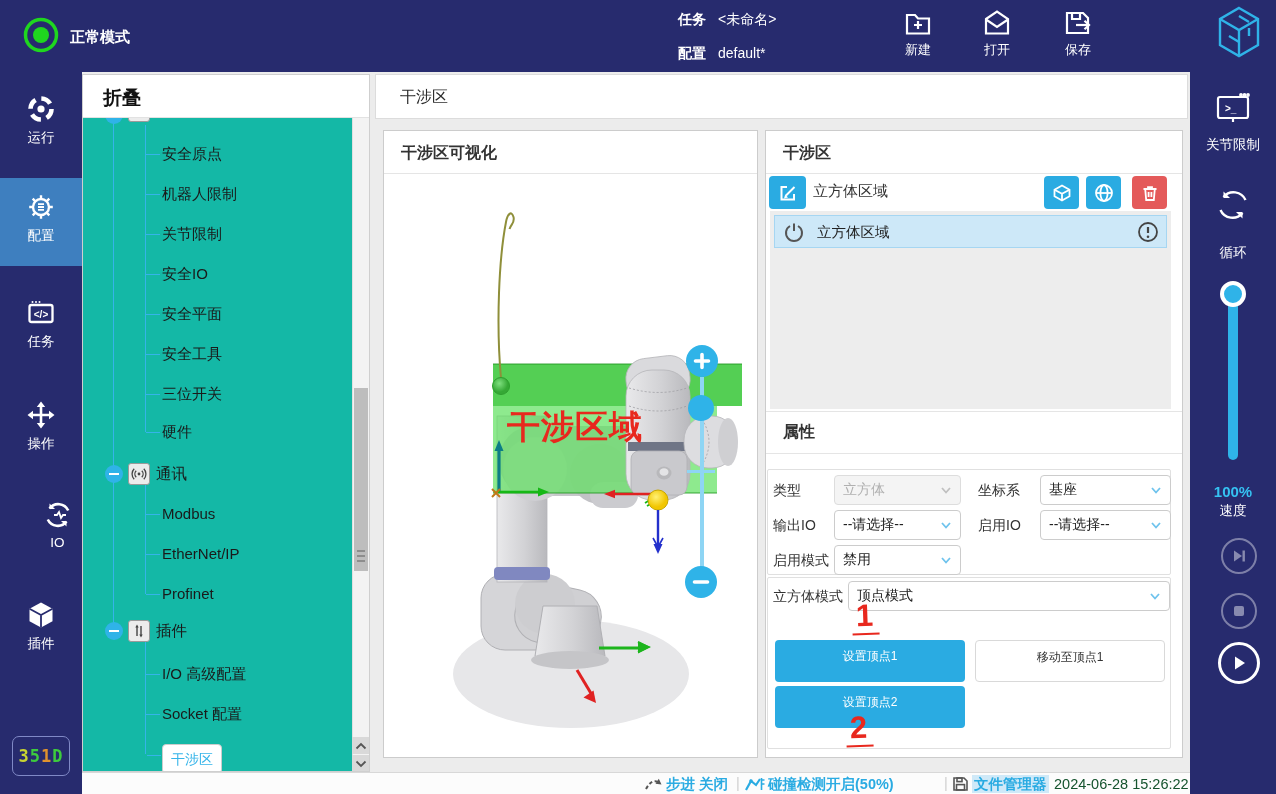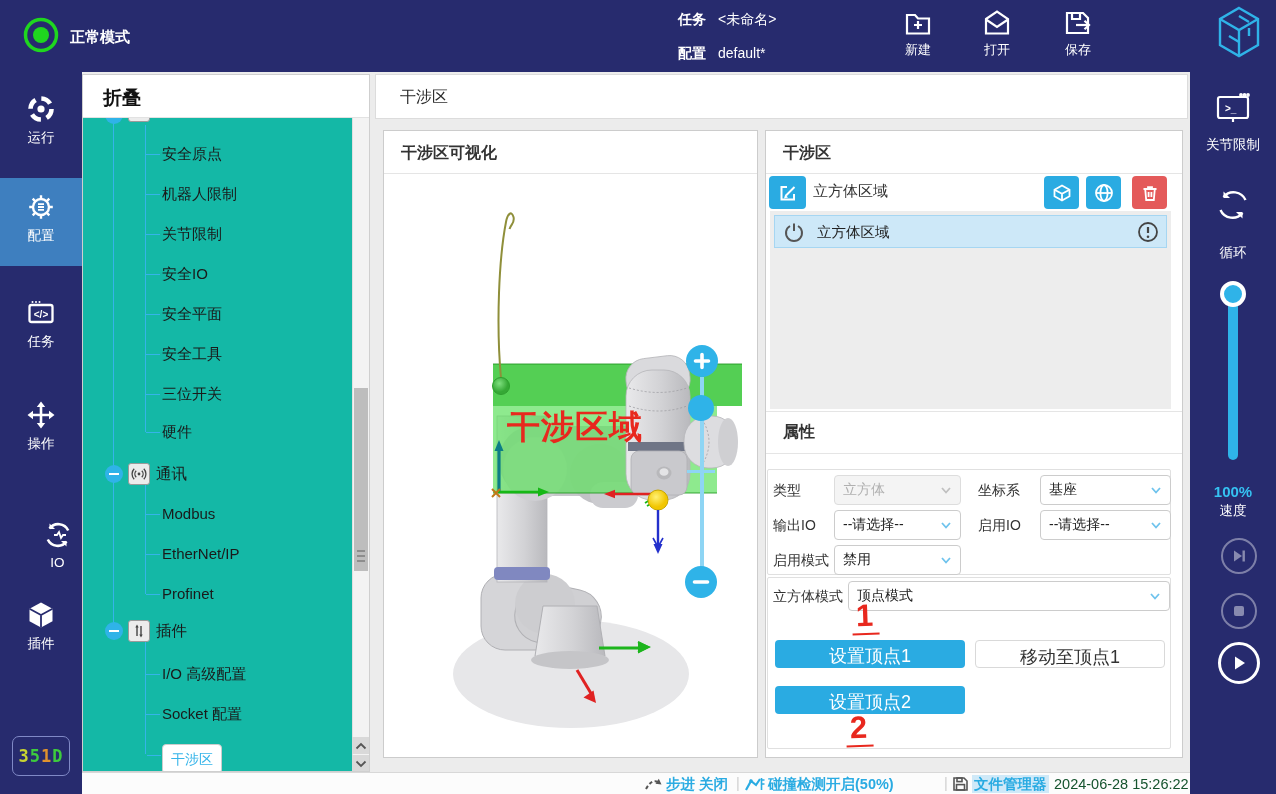--- a/index.html
+++ b/index.html
@@ -72,21 +72,21 @@
   .zc-row .wic { position:absolute; right:7px; top:5px; }
 
   .pgroup { position:absolute; left:1px; width:404px; border:1px solid #e0e0e0; border-radius:2px; }
   #pgroup1 { top:338px; height:106px; }
   #pgroup2 { top:446px; height:172px; }
   .frow { position:absolute; height:30px; }
   .flabel { position:absolute; font-size:14px; color:#333; line-height:30px; }
   .sel { position:absolute; height:30px; border:1px solid #ccc; border-radius:4px; background:#fff; font-size:14px; color:#222; display:flex; align-items:center; padding:0 8px; cursor:pointer; }
   .sel .val { flex:1; white-space:nowrap; overflow:hidden; }
   .sel.dis { background:#f4f4f4; color:#b0b0b0; border-color:#ddd; cursor:default; }
-  .pbtn { position:absolute; width:190px; height:28px; border-radius:4px; font-size:18px; text-align:center; line-height:33px; cursor:pointer; }
+  .pbtn { position:absolute; width:190px; height:42px; border-radius:4px; font-size:12px; text-align:center; line-height:33px; cursor:pointer; }
   .pbtn.cy { background:#2aabe2; color:#fff; }
   .pbtn.pl { background:#fff; color:#333; border:1px solid #d9d9d9; }
   .anno { position:absolute; color:#e8281e; font-size:31px; font-weight:bold; line-height:34px; border-bottom:2.5px solid #e8281e; padding:0 6px 0 4px; transform:rotate(-2deg); z-index:7; }
 
   
   .rsb { position:absolute; left:1190px; top:72px; width:86px; height:722px; background:#272b6e; color:#fff; }
   .rsb .lbl { position:absolute; width:86px; text-align:center; font-size:13.5px; }
   .sld-track { position:absolute; left:38px; top:222px; width:10px; height:166px; background:#2fb3e8; border-radius:5px; }
   .sld-handle { position:absolute; left:30px; top:209px; width:26px; height:26px; border-radius:50%; background:#2fb3e8; border:4px solid #fff; cursor:pointer; }
   .speed-pct { position:absolute; left:0; top:411px; width:86px; text-align:center; color:#35c2f2; font-size:15px; font-weight:bold; }
@@ -178,21 +178,21 @@
       </svg>
       <div class="lbl">任务</div>
     </div>
     <div class="lsb-item" style="top:314px;">
       <svg width="30" height="30" viewBox="0 0 30 30" fill="none" stroke="#fff" stroke-width="2.6">
         <path d="M15,7 V23 M7,15 H23"></path>
         <path d="M15,1.5 L10.8,7 H19.2 Z M15,28.5 L10.8,23 H19.2 Z M1.5,15 L7,10.8 V19.2 Z M28.5,15 L23,10.8 V19.2 Z" fill="#fff" stroke="none"></path>
       </svg>
       <div class="lbl">操作</div>
     </div>
-    <div class="lsb-item" style="top:434px;padding-left:33px;">
+    <div class="lsb-item" style="top:414px;padding-left:33px;">
       <svg width="30" height="30" viewBox="0 0 30 30" fill="none" stroke="#fff" stroke-width="2.6">
         <path d="M25.2,10.5 A11 11 0 0 0 6.5,8.5"></path>
           <path d="M4.8,19.5 A11 11 0 0 0 23.5,21.5"></path>
         <path d="M6.5,3.5 V9 H12 Z" fill="#fff" stroke="none"></path>
           <path d="M23.5,26.5 V21 H18 Z" fill="#fff" stroke="none"></path>
         <path d="M11,15 h3 l2,-3 2,6 2,-3 h3" stroke-width="1.8"></path>
       </svg>
       <div class="lbl">IO</div>
     </div>
     <div class="lsb-item" style="top:514px;">

